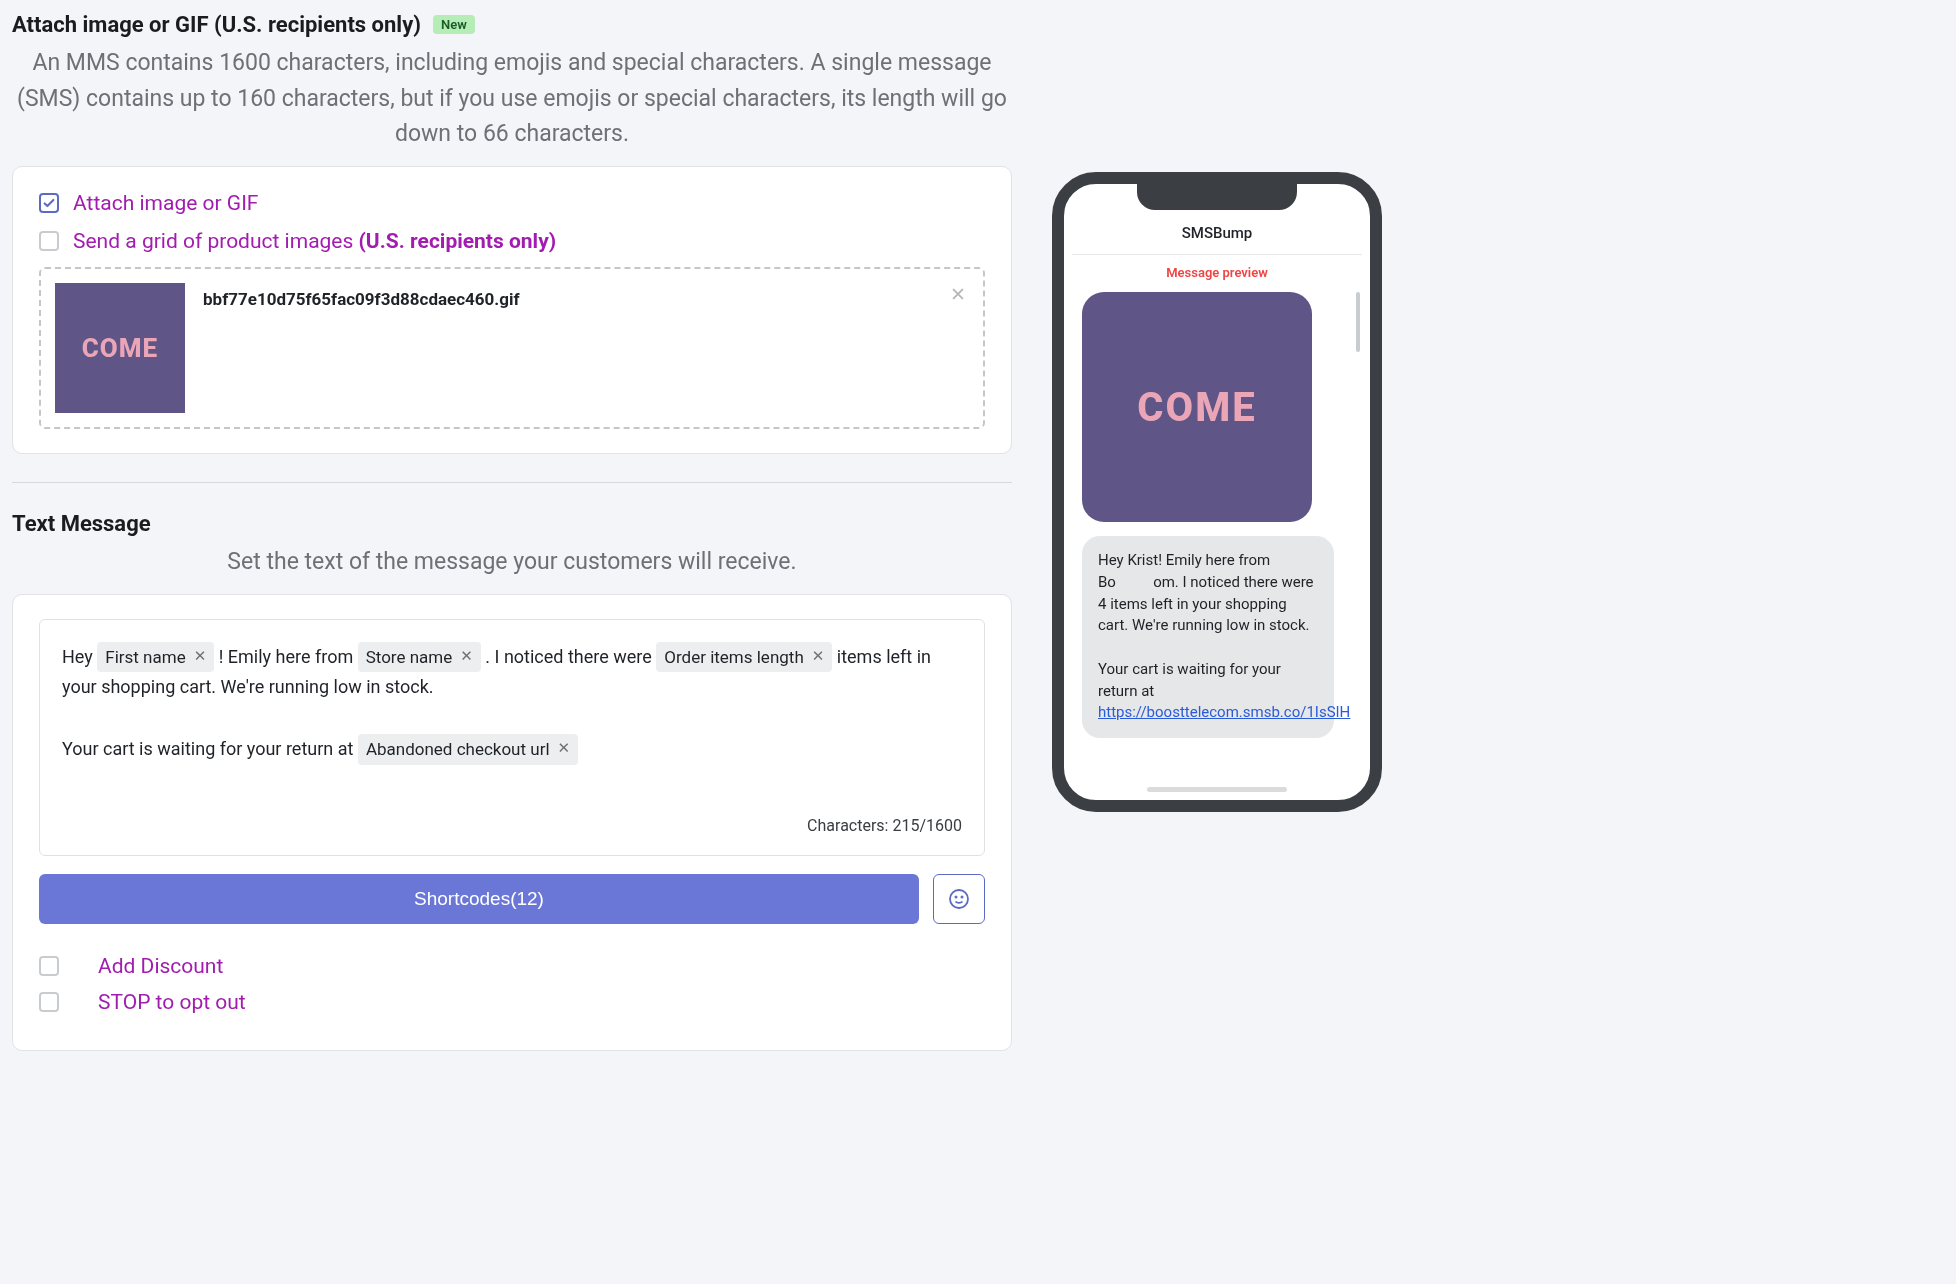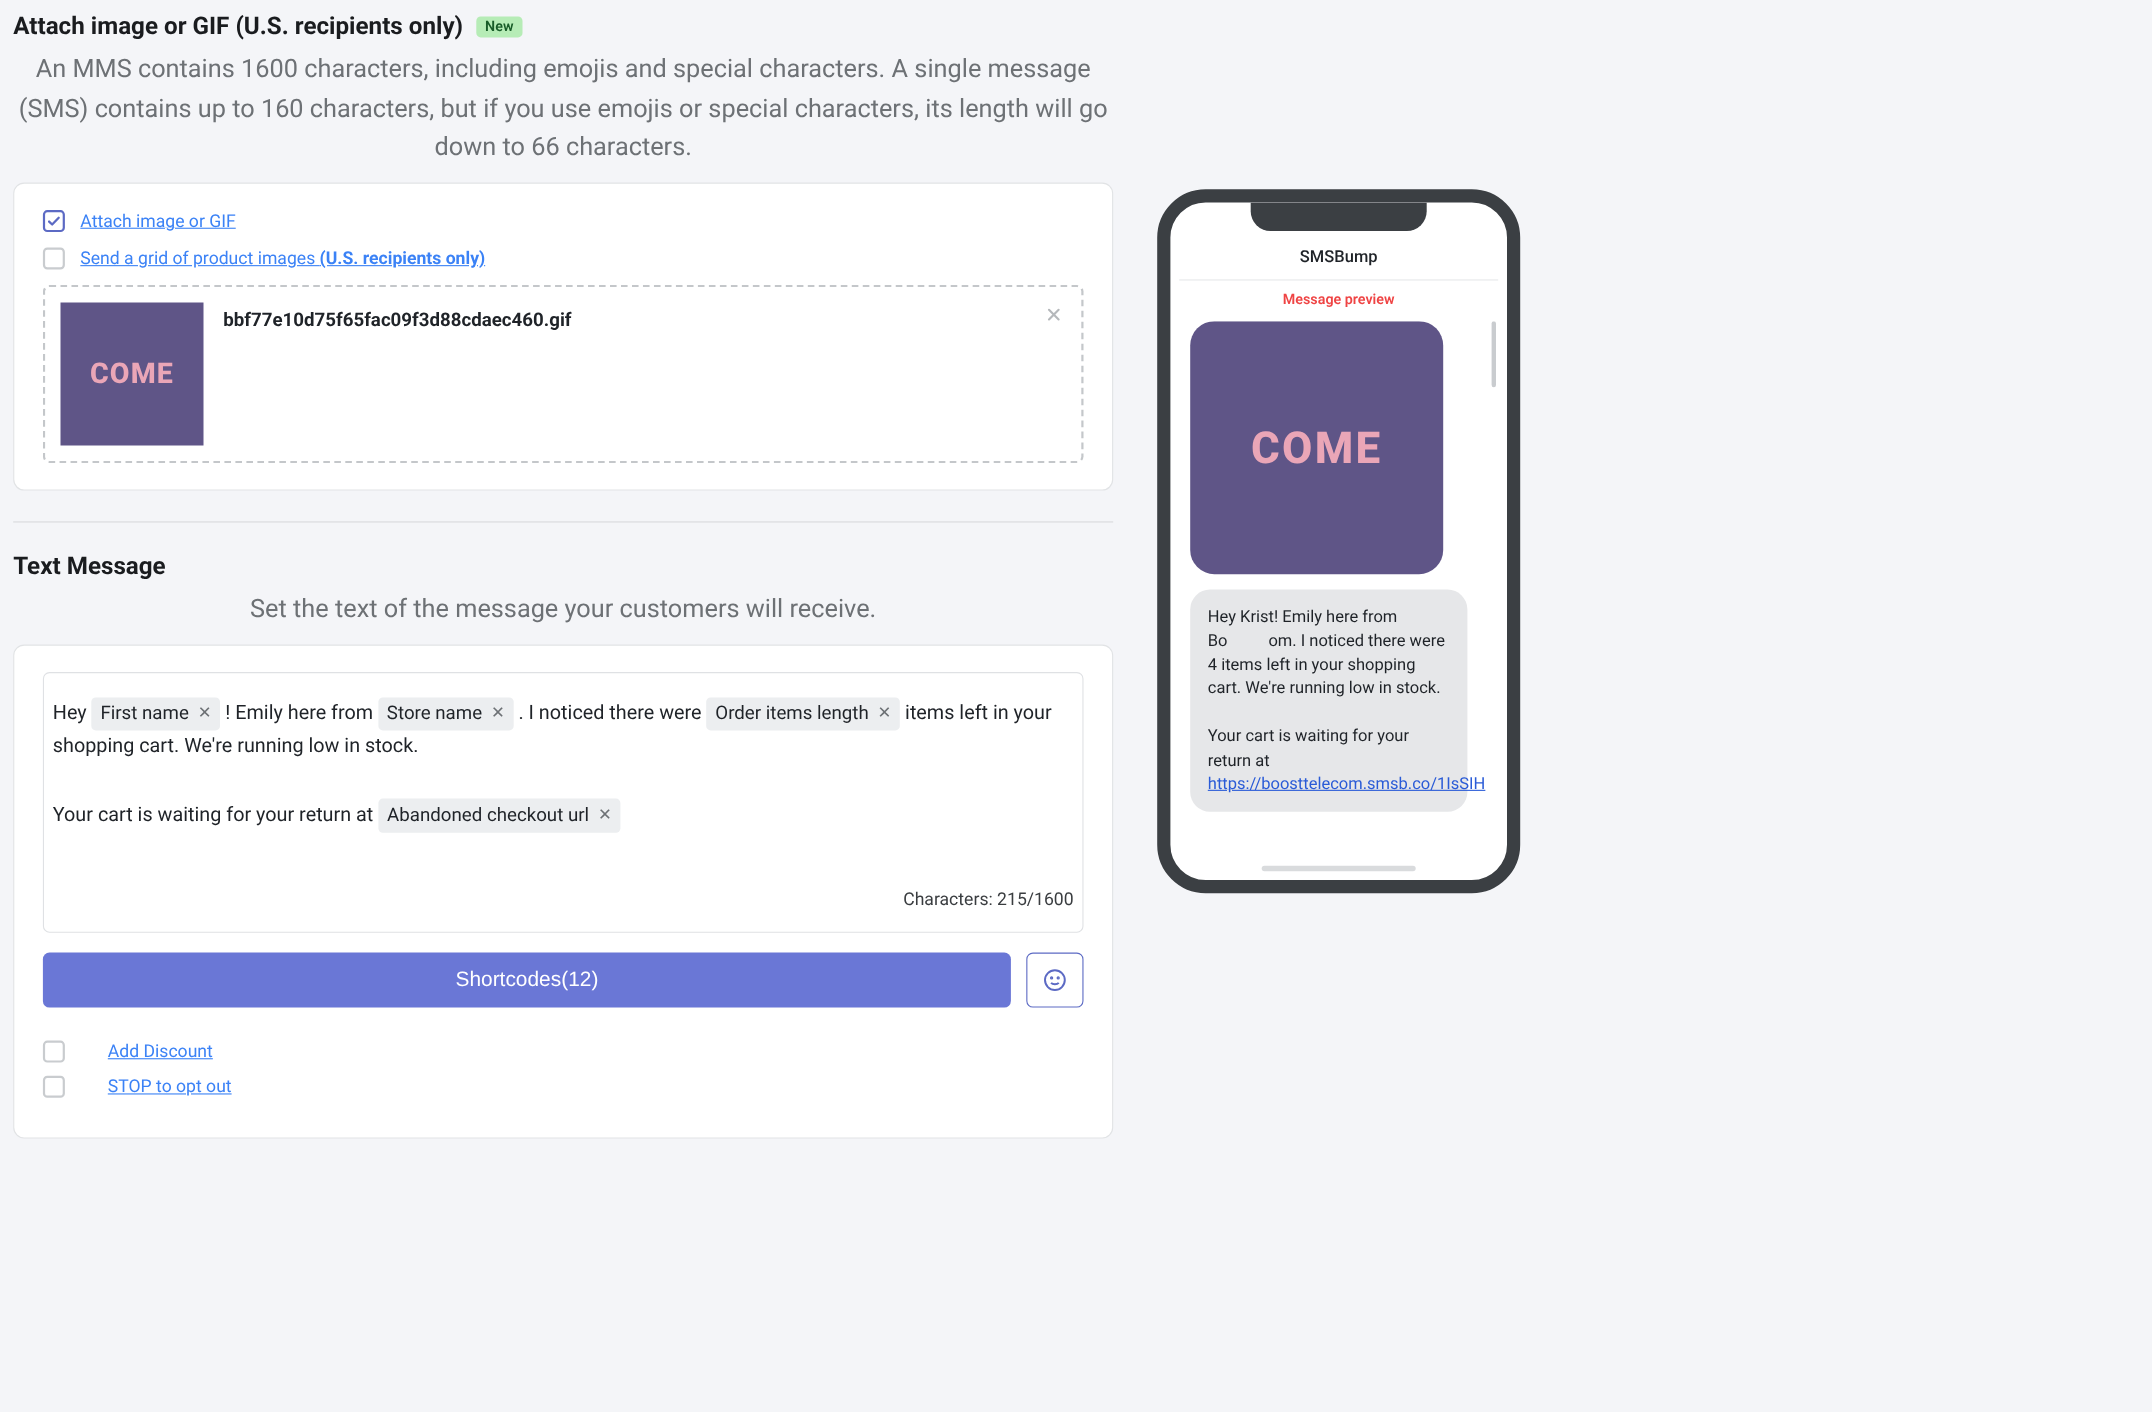--- a/index.html
+++ b/index.html
@@ -54,21 +54,21 @@
       width: 20px; height: 20px;
       border: 2px solid #c9cccf;
       border-radius: 4px;
       display: inline-flex; align-items: center; justify-content: center;
       background: #fff;
       cursor: pointer;
     }
     .chk.checked { border-color: #5c6ac4; background:#fff; }
     .chk.checked svg { display:block; }
     .chk svg { display:none; width:14px; height:14px; }
-    .chk-label { font-size: 16px; color: #3b82f6; text-decoration: underline; }
+    .chk-label { font-size: 21px; color: #a21caf; }
     .chk-label .bold { font-weight: 700; }
 
     
     .dropzone {
       border: 2px dashed #c4c7ca;
       border-radius: 6px;
       padding: 14px;
       display: flex;
       align-items: flex-start;
       gap: 18px;
@@ -91,21 +91,21 @@
       width: 22px; height: 22px; display:flex; align-items:center; justify-content:center;
     }
 
     
     .hr { border: none; border-top: 1px solid #d7d9dc; margin: 28px 0; }
 
     
     .editor {
       border: 1px solid #dfe1e4;
       border-radius: 6px;
-      padding: 22px 8px 16px;
+      padding: 22px 22px 16px;
       font-size: 18px;
       line-height: 1.7;
       color: #1f2328;
     }
     .editor-body { min-height: 150px; }
     .pill {
       display: inline-flex; align-items: center;
       background: #eceef0;
       border-radius: 4px;
       padding: 1px 8px;

